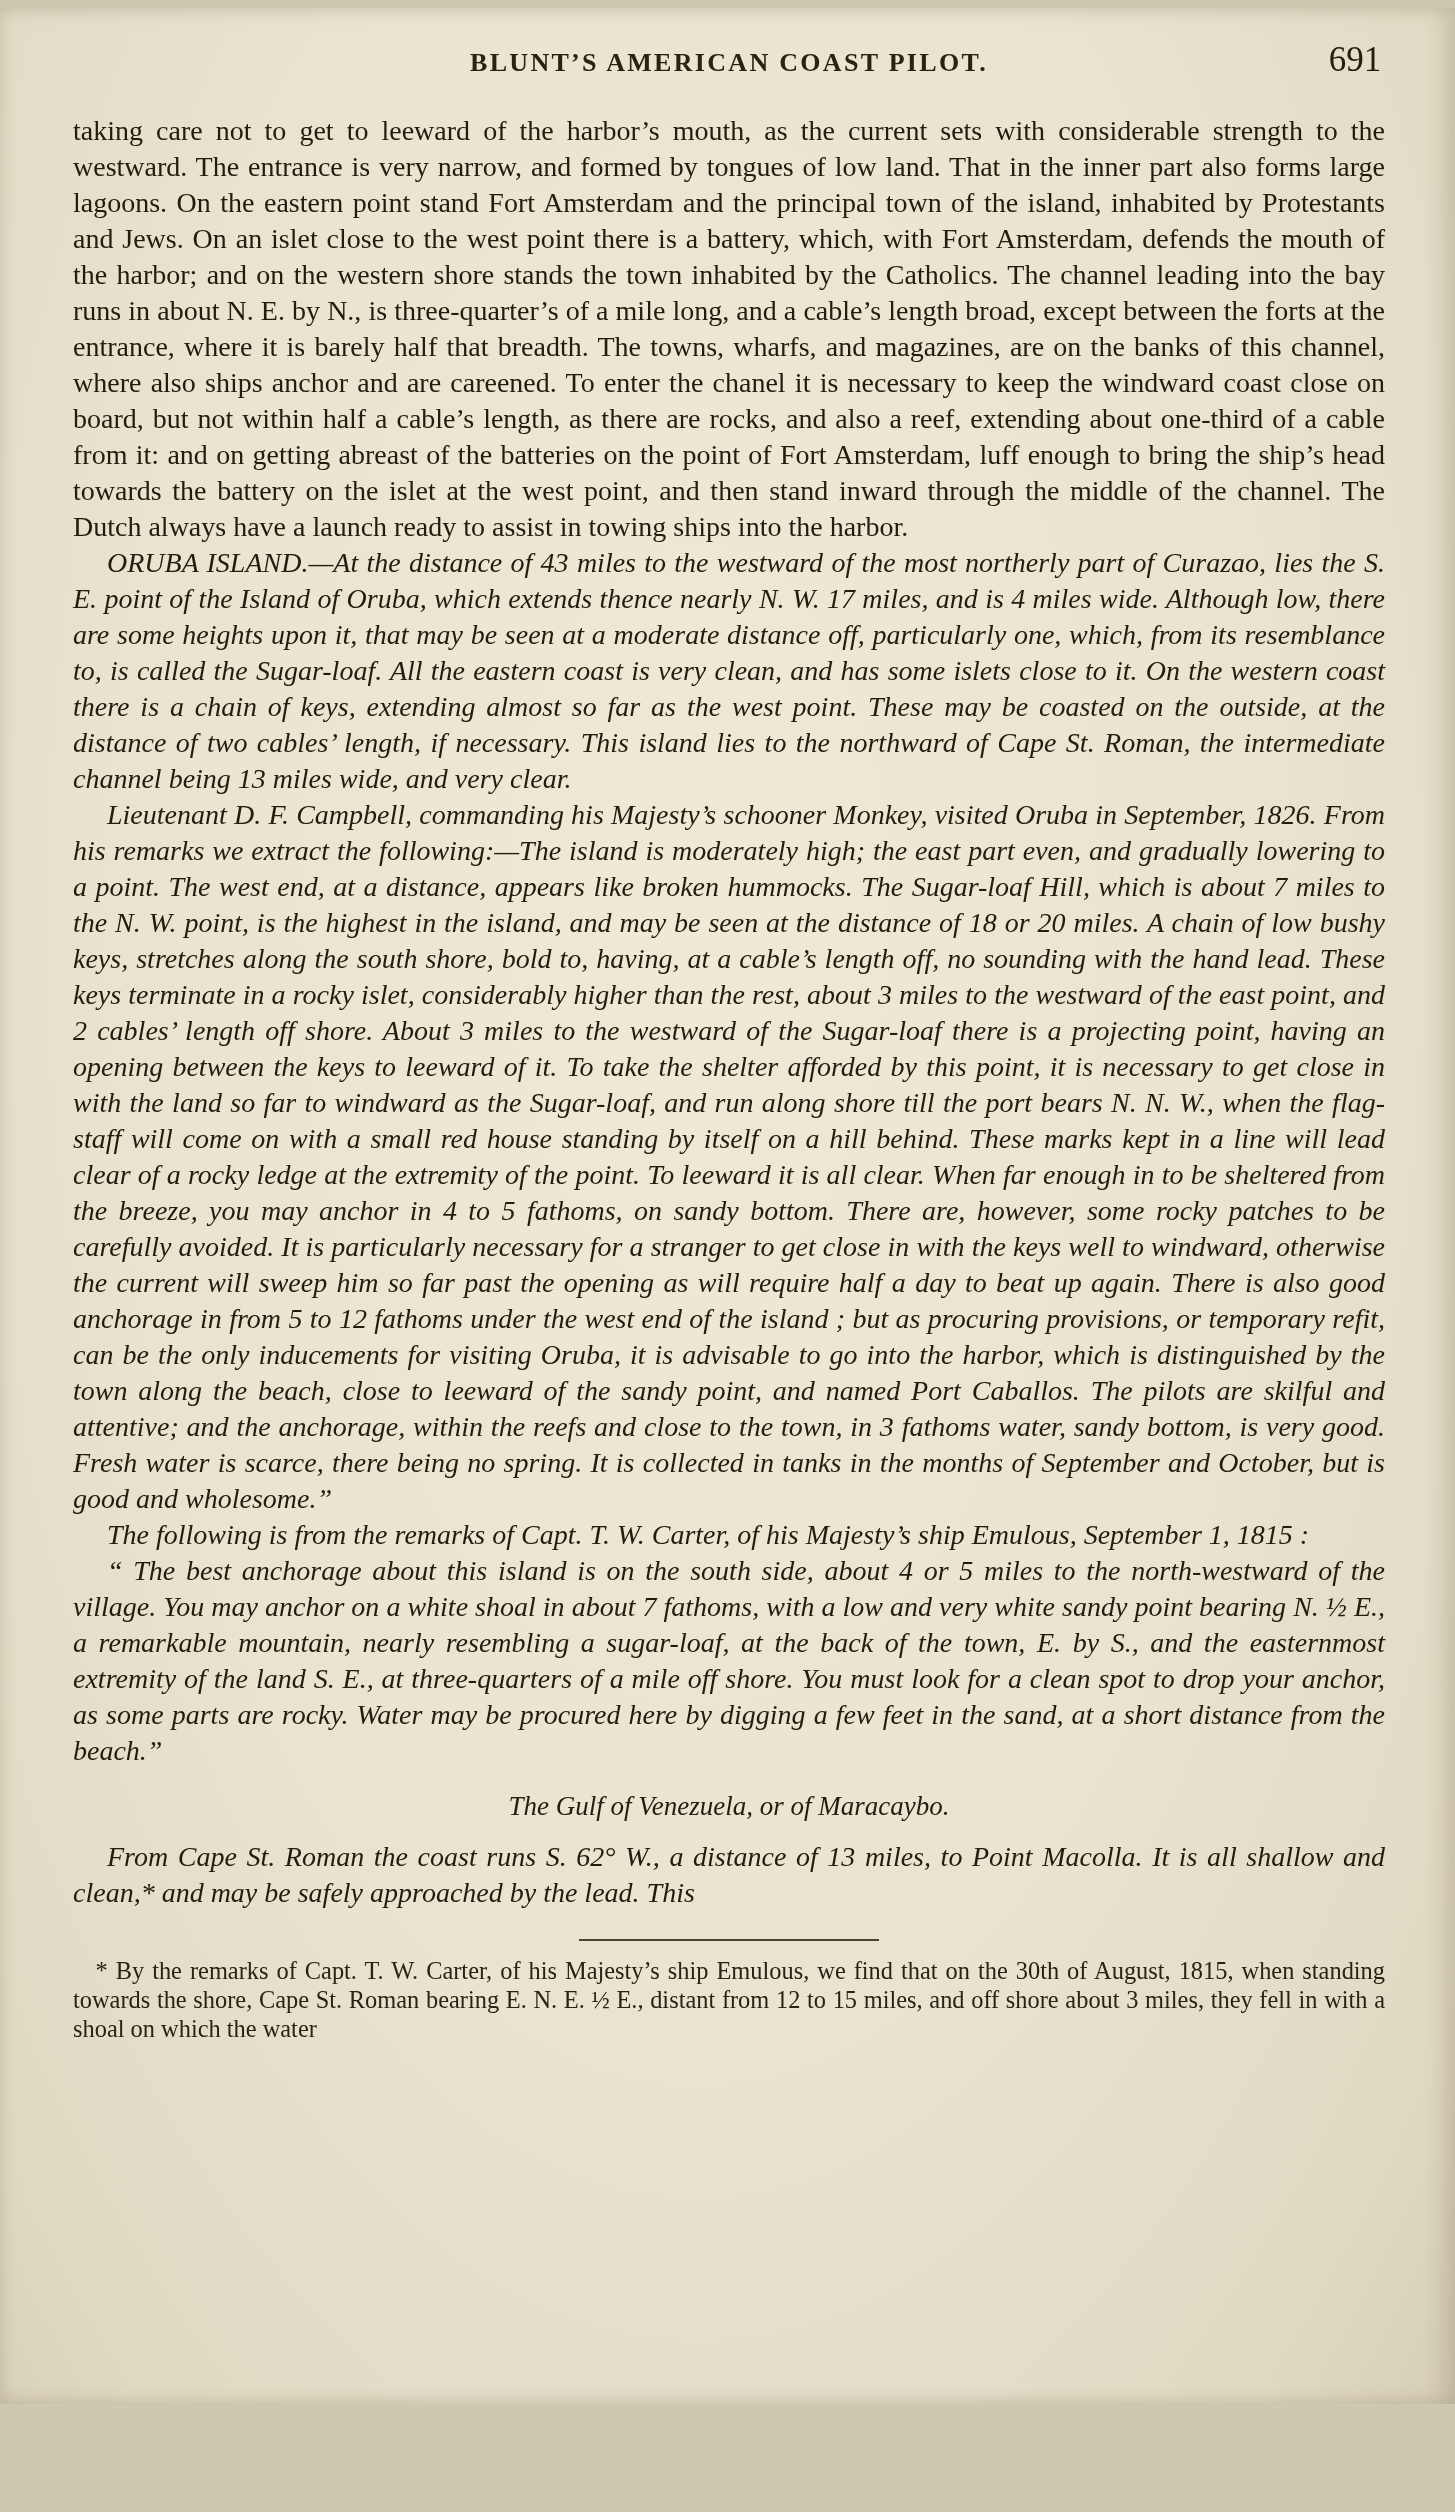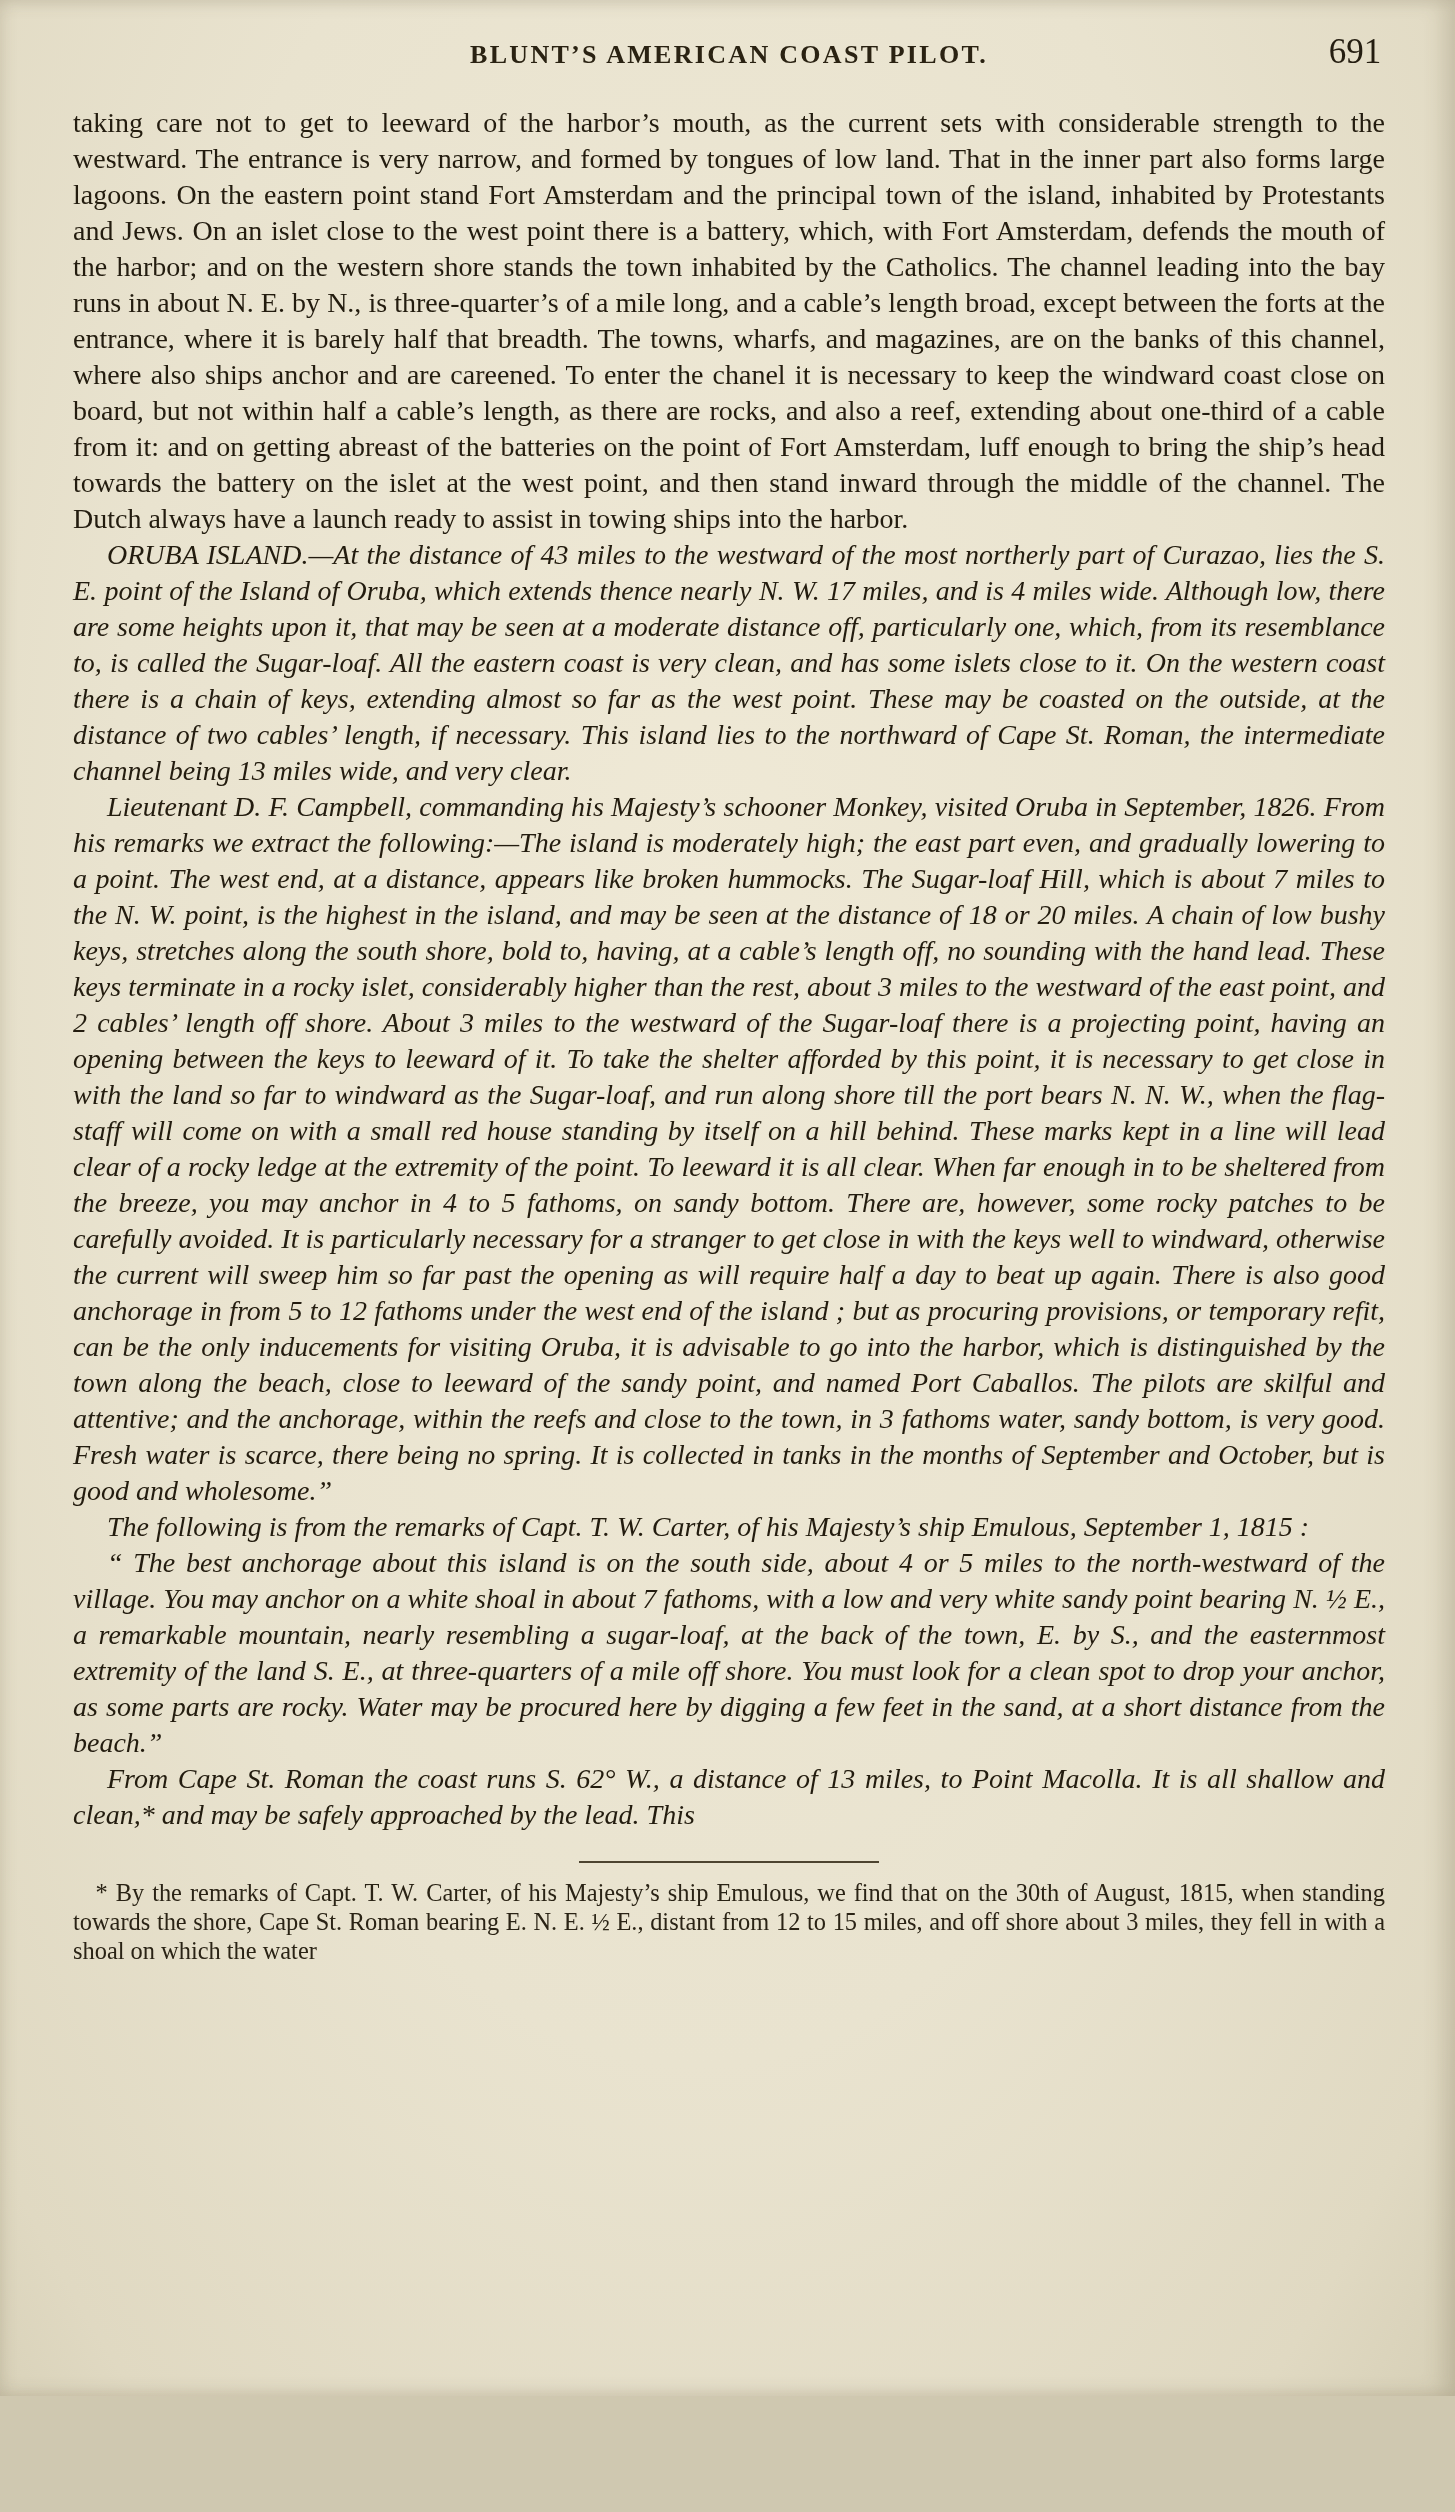--- a/index.html
+++ b/index.html
@@ -4,21 +4,21 @@
 <style>
   html, body { margin: 0; padding: 0; }
   body {
     background: #cfc8b0;
     font-family: "Liberation Serif", serif;
   }
   .scan {
     position: relative;
     width: 1456px;
     height: 2396px;
-    margin: 0 auto;
+    margin: 8px auto;
     box-sizing: border-box;
     padding: 32px 71px 34px 73px;
     background: radial-gradient(ellipse at 48% 38%, #efe9d6 0%, #e9e3cf 55%, #e0d9c2 88%, #d6cfb6 100%);
     box-shadow: inset -13px 0 20.6px rgba(90,78,50,0.18), inset 5.6px 0 13px rgba(90,78,50,0.10);
     color: #241d10;
     overflow: hidden;
   }
   .page-header {
     position: relative;
     height: 60px;
@@ -83,20 +83,21 @@
     <h1 class="running-title">BLUNT’S AMERICAN COAST PILOT.</h1>
     <div class="page-number">691</div>
   </header>
 
   <main class="body-text" id="content">
       <p class="para">taking care not to get to leeward of the harbor’s mouth, as the current sets with considerable strength to the westward.  The entrance is very narrow, and formed by tongues of low land.  That in the inner part also forms large lagoons.  On the eastern point stand Fort Amsterdam and the principal town of the island, inhabited by Protestants and Jews.  On an islet close to the west point there is a battery, which, with Fort Amsterdam, defends the mouth of the harbor; and on the western shore stands the town inhabited by the Catholics.  The channel leading into the bay runs in about N. E. by N., is three-quarter’s of a mile long, and a cable’s length broad, except between the forts at the entrance, where it is barely half that breadth.  The towns, wharfs, and magazines, are on the banks of this channel, where also ships anchor and are careened.  To enter the chanel it is necessary to keep the windward coast close on board, but not within half a cable’s length, as there are rocks, and also a reef, extending about one-third of a cable from it: and on getting abreast of the batteries on the point of Fort Amsterdam, luff enough to bring the ship’s head towards the battery on the islet at the west point, and then stand inward through the middle of the channel.  The Dutch always have a launch ready to assist in towing ships into the harbor.</p>
       <p class="para indent">ORUBA ISLAND.—At the distance of 43 miles to the westward of the most northerly part of Curazao, lies the S. E. point of the Island of Oruba, which extends thence nearly N. W. 17 miles, and is 4 miles wide.  Although low, there are some heights upon it, that may be seen at a moderate distance off, particularly one, which, from its resemblance to, is called the Sugar-loaf.  All the eastern coast is very clean, and has some islets close to it.  On the western coast there is a chain of keys, extending almost so far as the west point.  These may be coasted on the outside, at the distance of two cables’ length, if necessary.  This island lies to the northward of Cape St. Roman, the intermediate channel being 13 miles wide, and very clear.</p>
       <p class="para indent">Lieutenant D. F. Campbell, commanding his Majesty’s schooner Monkey, visited Oruba in September, 1826.  From his remarks we extract the following:—The island is moderately high; the east part even, and gradually lowering to a point.  The west end, at a distance, appears like broken hummocks.  The Sugar-loaf Hill, which is about 7 miles to the N. W. point, is the highest in the island, and may be seen at the distance of 18 or 20 miles.  A chain of low bushy keys, stretches along the south shore, bold to, having, at a cable’s length off, no sounding with the hand lead.  These keys terminate in a rocky islet, considerably higher than the rest, about 3 miles to the westward of the east point, and 2 cables’ length off shore.  About 3 miles to the westward of the Sugar-loaf there is a projecting point, having an opening between the keys to leeward of it.  To take the shelter afforded by this point, it is necessary to get close in with the land so far to windward as the Sugar-loaf, and run along shore till the port bears N. N. W., when the flag-staff will come on with a small red house standing by itself on a hill behind.  These marks kept in a line will lead clear of a rocky ledge at the extremity of the point.  To leeward it is all clear.  When far enough in to be sheltered from the breeze, you may anchor in 4 to 5 fathoms, on sandy bottom.  There are, however, some rocky patches to be carefully avoided.  It is particularly necessary for a stranger to get close in with the keys well to windward, otherwise the current will sweep him so far past the opening as will require half a day to beat up again.  There is also good anchorage in from 5 to 12 fathoms under the west end of the island ; but as procuring provisions, or temporary refit, can be the only inducements for visiting Oruba, it is advisable to go into the harbor, which is distinguished by the town along the beach, close to leeward of the sandy point, and named Port Caballos.  The pilots are skilful and attentive; and the anchorage, within the reefs and close to the town, in 3 fathoms water, sandy bottom, is very good.  Fresh water is scarce, there being no spring.  It is collected in tanks in the months of September and October, but is good and wholesome.”</p>
       <p class="para indent">The following is from the remarks of Capt. T. W. Carter, of his Majesty’s ship Emulous, September 1, 1815 :</p>
       <p class="para indent">“ The best anchorage about this island is on the south side, about 4 or 5 miles to the north-westward of the village.  You may anchor on a white shoal in about 7 fathoms, with a low and very white sandy point bearing N. ½ E., a remarkable mountain, nearly resembling a sugar-loaf, at the back of the town, E. by S., and the easternmost extremity of the land S. E., at three-quarters of a mile off shore.  You must look for a clean spot to drop your anchor, as some parts are rocky.  Water may be procured here by digging a few feet in the sand, at a short distance from the beach.”</p>
+      <h2 class="section-heading">The Gulf of Venezuela, or of Maracaybo.</h2>
       <p class="para indent">From Cape St. Roman the coast runs S. 62° W., a distance of 13 miles, to Point Macolla.  It is all shallow and clean,* and may be safely approached by the lead.  This</p>
     </main>
 
   <footer class="footnote-area">
     <div class="footnote-rule"></div>
     <p class="footnote">* By the remarks of Capt. T. W. Carter, of his Majesty’s ship Emulous, we find that on the 30th of August, 1815, when standing towards the shore, Cape St. Roman bearing E. N. E. ½ E., distant from 12 to 15 miles, and off shore about 3 miles, they fell in with a shoal on which the water</p>
   </footer>
 
 </div>
 

